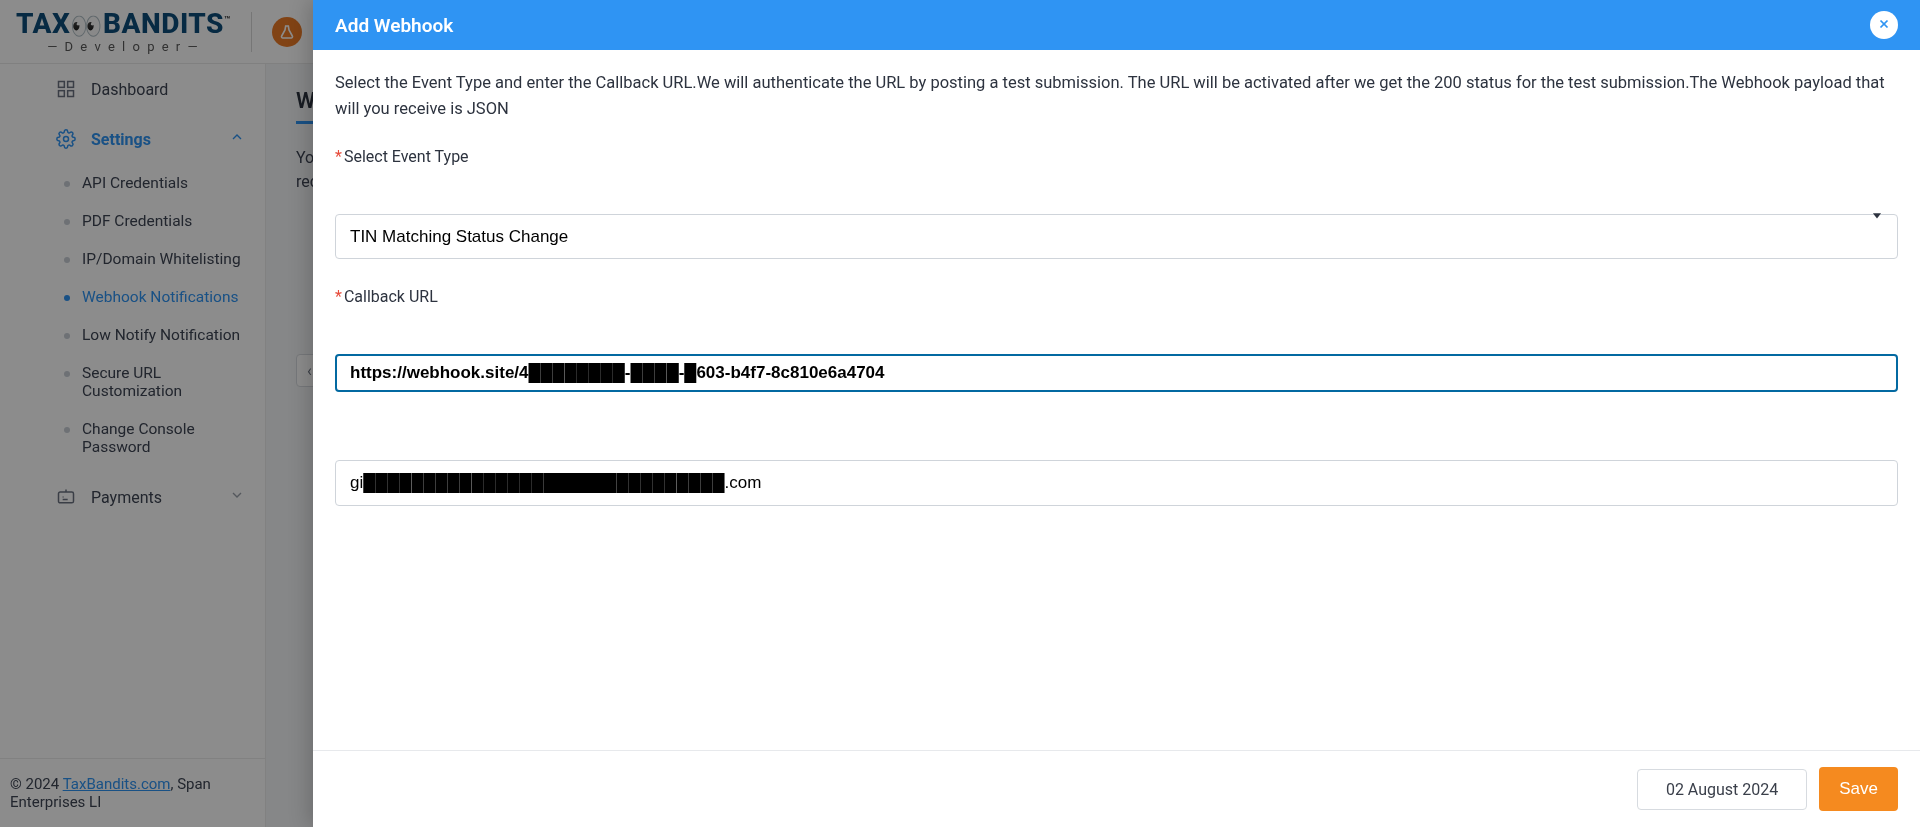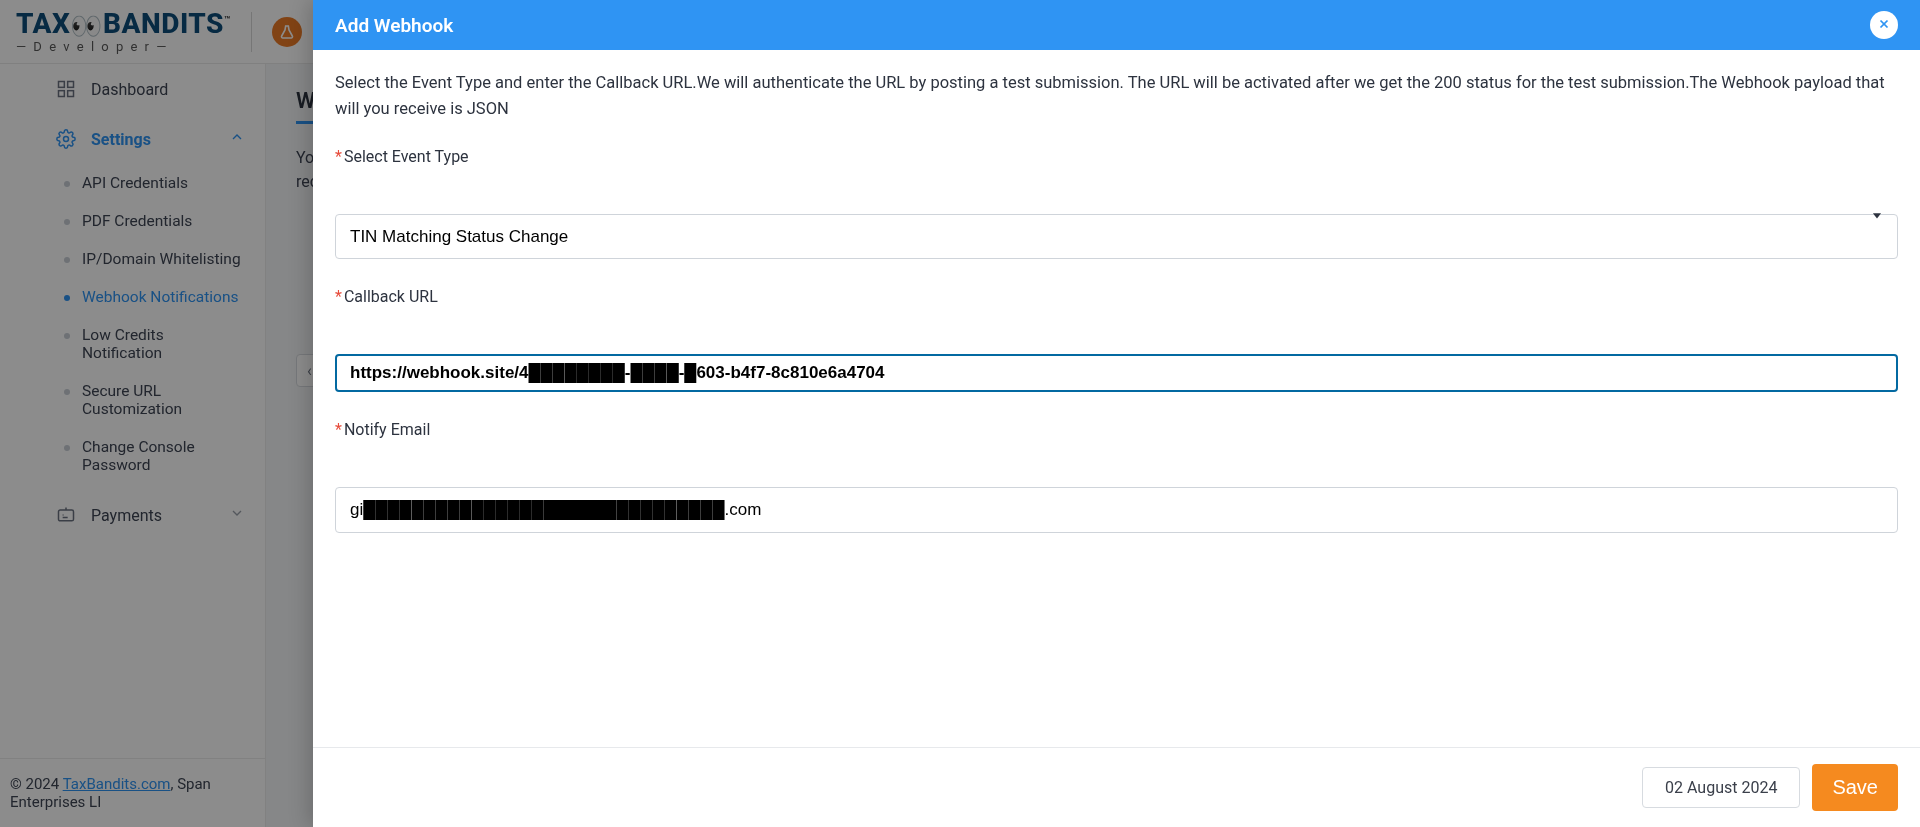--- a/index.html
+++ b/index.html
@@ -8,21 +8,21 @@
 
   
   .app {
     position: absolute; inset: 0; display: flex; flex-direction: column;
     filter: none; pointer-events: none;
   }
   .topbar {
     height: 64px; display: flex; align-items: center; padding: 0 16px; background: #fff;
     border-bottom: 1px solid #eaeaea;
   }
-  .logo-wrap { display: flex; flex-direction: column; line-height: 1; }
+  .logo-wrap { display: flex; flex-direction: column; align-items: center; line-height: 1; }
   .logo-main { font-weight: 800; font-size: 28px; letter-spacing: 0.5px; }
   .logo-main .tax { color: #0e4e7a; }
   .logo-main .bandits { color: #0e4e7a; }
   .logo-main .owl { color: #e97c1f; font-size: 26px; position: relative; top: 2px; }
   .logo-dev { color: #5a5a5a; font-size: 13px; letter-spacing: 2px; margin-top: 2px; }
   .logo-tm { font-size: 10px; color: #444; vertical-align: super; }
   .top-sep { width: 1px; height: 40px; background: #d8d8d8; margin: 0 20px; }
   .top-circle { width: 30px; height: 30px; border-radius: 50%; background: #ec7b27; display: flex; align-items: center; justify-content: center; color: #fff; }
 
   .layout { flex: 1; display: flex; min-height: 0; }
@@ -88,24 +88,24 @@
   }
   .select { appearance: none; padding-right: 40px; background-image: none; }
   .select-wrap { position: relative; }
   .select-caret { position: absolute; right: 14px; top: 50%; transform: translateY(-50%); pointer-events: none; color: #2d333f; }
   .input.focused { border: 2px solid #0369a1; padding: 7px 13px; font-weight: bold; }
 
   .modal-footer {
     border-top: 1px solid #e7e9ec; padding: 16px 22px; display: flex; justify-content: flex-end; align-items: center; gap: 12px;
   }
   .date-chip {
-    border: 1px solid #d7dbe0; border-radius: 4px; padding: 10px 22px; font-size: 16px; color: #3a3f4a; background: #fff;
+    border: 1px solid #d7dbe0; border-radius: 4px; padding: 10px 28px; font-size: 16px; color: #3a3f4a; background: #fff;
   }
   .save-btn {
-    background: #f58a1f; color: #fff; border: none; border-radius: 4px; padding: 12px 20px; font-size: 20px; font-weight: 500; cursor: pointer;
+    background: #f58a1f; color: #fff; border: none; border-radius: 4px; padding: 12px 20px; font-size: 17px; font-weight: 500; cursor: pointer;
   }
 
   
   .sidebar::-webkit-scrollbar { width: 8px; }
   .sidebar::-webkit-scrollbar-thumb { background: #cfd4da; border-radius: 4px; }
 </style>
 </head>
 <body>
 
 <div class="app">
@@ -159,21 +159,21 @@
         <div class="sub-item">
             <span>PDF Credentials</span>
           </div>
         <div class="sub-item">
             <span>IP/Domain Whitelisting</span>
           </div>
         <div class="sub-item active">
             <span>Webhook Notifications</span>
           </div>
         <div class="sub-item">
-            <span>Low Credits Notification</span>
+            <span>Low Notify Notification</span>
           </div>
         <div class="sub-item">
             <span>Secure URL Customization</span>
           </div>
         <div class="sub-item">
             <span>Change Console Password</span>
           </div>
       </div>
 
       <div class="nav-item">
@@ -244,21 +244,20 @@
       </div>
 
       <div class="field">
         <label class="label"><span class="req">*</span><span>Callback URL</span></label>
         <div style="position:relative">
           <input class="input focused" type="text" value="https://webhook.site/4████████-████-█603-b4f7-8c810e6a4704" style="">
         </div>
       </div>
 
       <div class="field">
-        <label class="label"><span class="req">*</span><span>Notify Email</span></label>
         <div style="position:relative">
           <input class="input" type="text" value="gi██████████████████████████████.com" style="">
         </div>
       </div>
     </div>
 
     <div class="modal-footer">
       <div class="date-chip">02 August 2024</div>
       <button class="save-btn">Save</button>
     </div>

